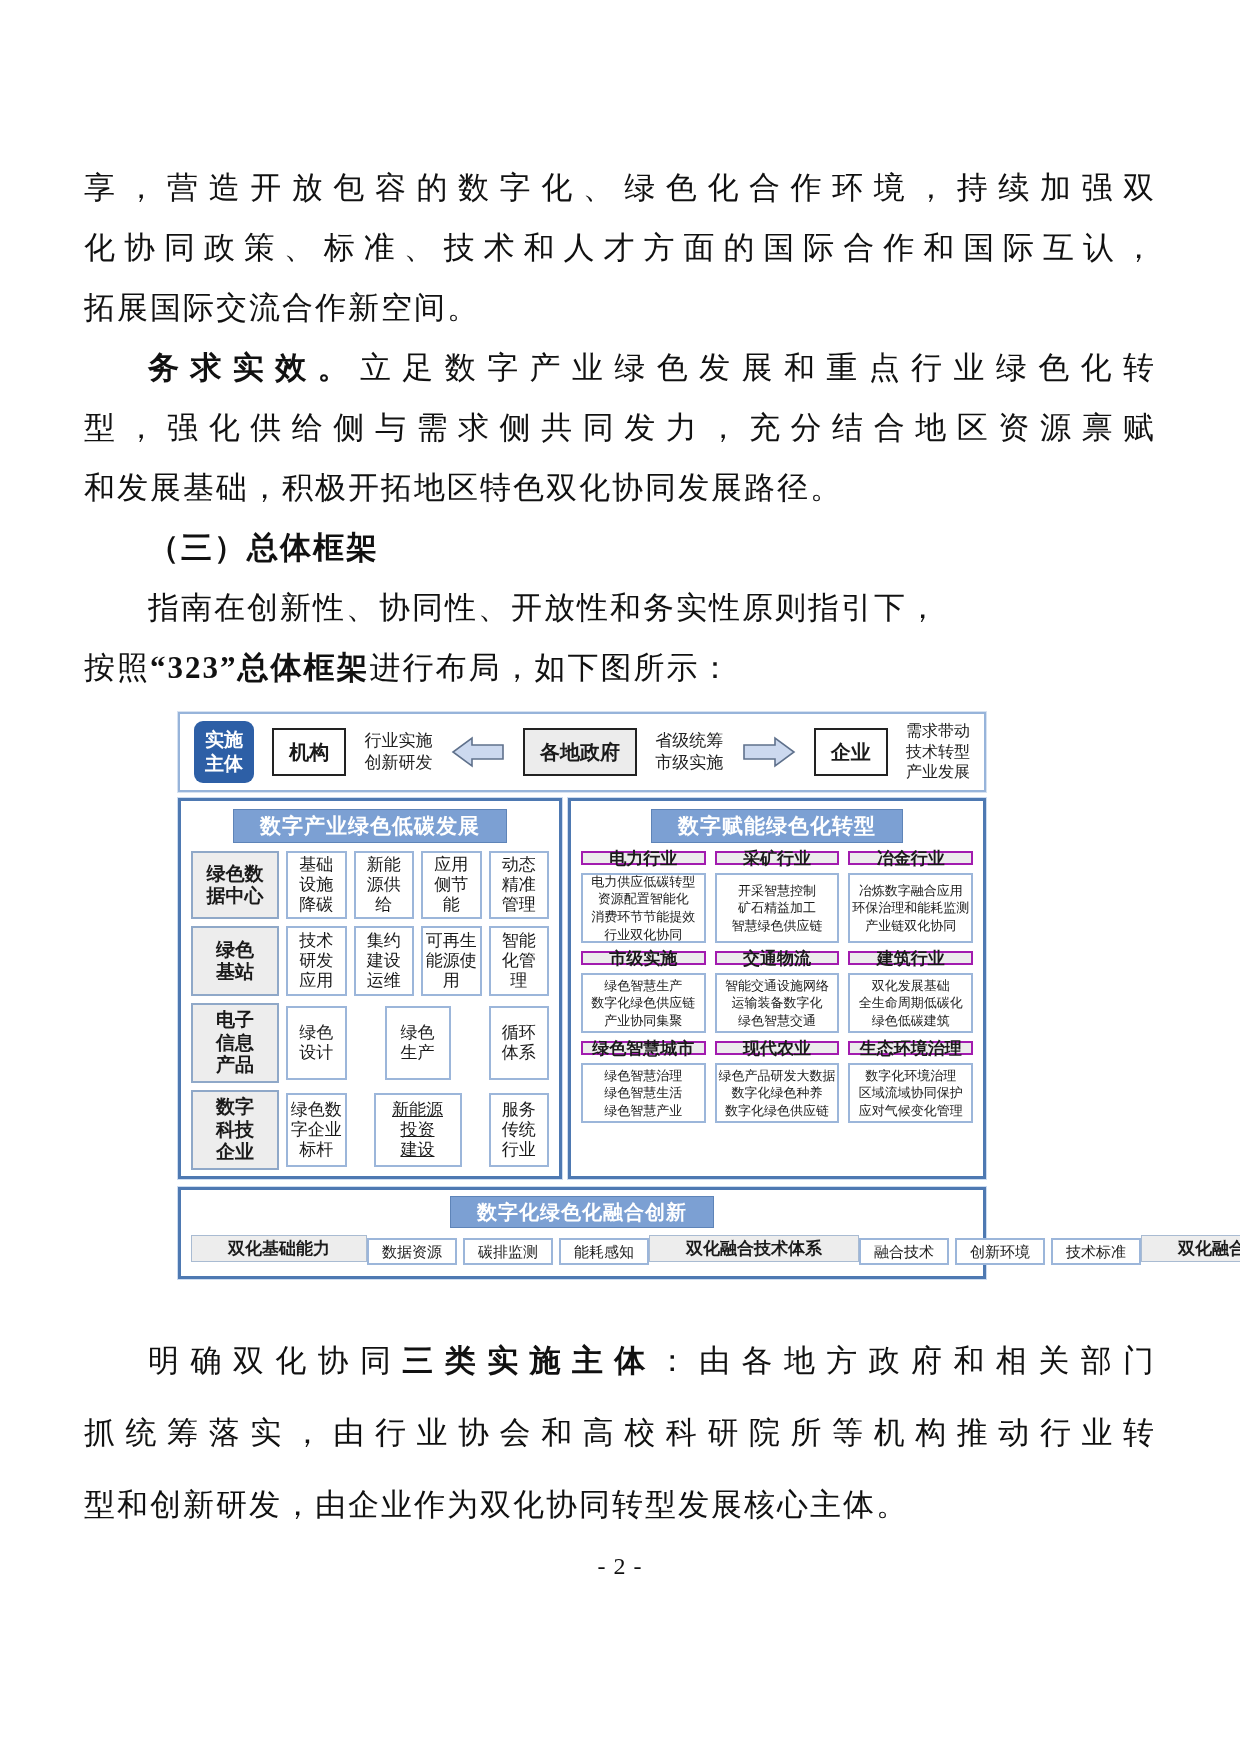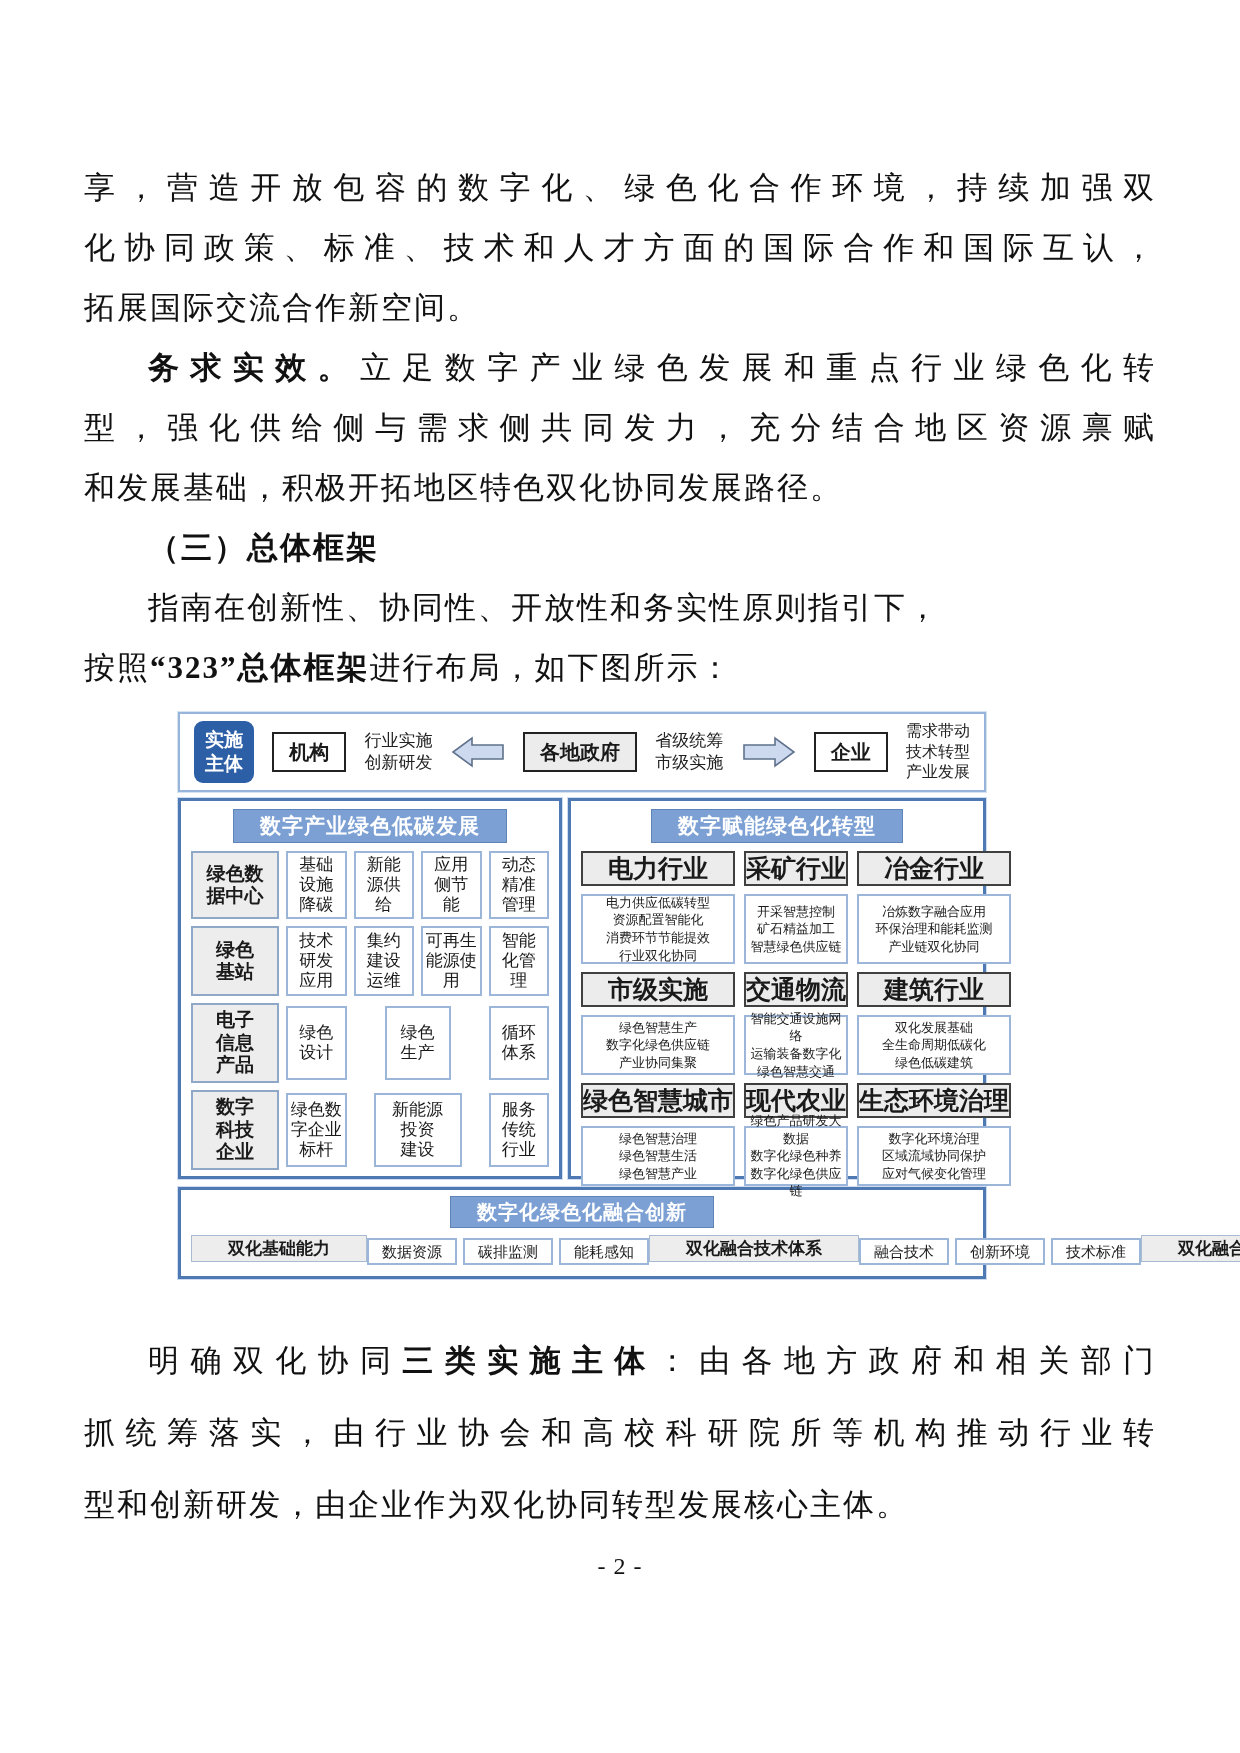--- a/index.html
+++ b/index.html
@@ -44,21 +44,21 @@
     background:#2d5fa6;color:#fff;font-weight:bold;
     font-size:19px;line-height:1.25;
     padding:7px 11px;border-radius:9px;
     white-space:pre-line;text-align:center;
   }
   .node-box{
     box-sizing:border-box;
     border:2px solid #222;background:#fff;
     font-weight:bold;font-size:20px;
     display:flex;align-items:center;justify-content:center;
-    min-width:64px;height:40px;padding:0 15px;
+    min-width:64px;height:48px;padding:0 15px;
     white-space:nowrap;
   }
   .node-box.gray{background:#ececec;}
   .node-desc{
     font-size:17px;line-height:1.28;color:#222;
     white-space:pre-line;text-align:left;
   }
   .node-desc.three{font-size:16px;}
   .arrow-icon{display:block;}
 
@@ -91,33 +91,33 @@
 
   .lgrid{
     display:grid;
     grid-template-columns:88px 1fr 1fr 1fr 1fr;
     grid-template-rows:68px 70px 80px 80px;
     gap:7px;
   }
   .gc1{grid-column:1;} .gc2{grid-column:2;} .gc3{grid-column:3;}
   .gc4{grid-column:4;} .gc5{grid-column:5;} .gc35{grid-column:3/5;}
   .center-cell{justify-self:center;}
-  .w-sm{width:66px;} .w-md{width:88px;}
+  .w-sm{width:66px;} .w-md{width:88px;text-decoration:underline;}
   .inset{margin:3px 0;}
 
   .rgrid{
     display:grid;
     grid-template-columns:repeat(3,1fr);
     gap:8px 9px;
   }
   .rtitle{
     box-sizing:border-box;
-    background:#ececec;border:2px solid #404040;
-    font-weight:bold;font-size:25px;
-    height:35px;display:flex;align-items:center;justify-content:center;
+    background:#ececec;border:2px solid #a21caf;
+    font-weight:bold;font-size:17px;
+    height:14px;display:flex;align-items:center;justify-content:center;
     white-space:nowrap;
   }
   .rdetail{
     box-sizing:border-box;
     border:2px solid #9cb6da;background:#fff;
     font-size:13px;line-height:1.35;
     display:flex;align-items:center;justify-content:center;
     text-align:center;white-space:pre-line;
     padding:2px 1px;
   }

